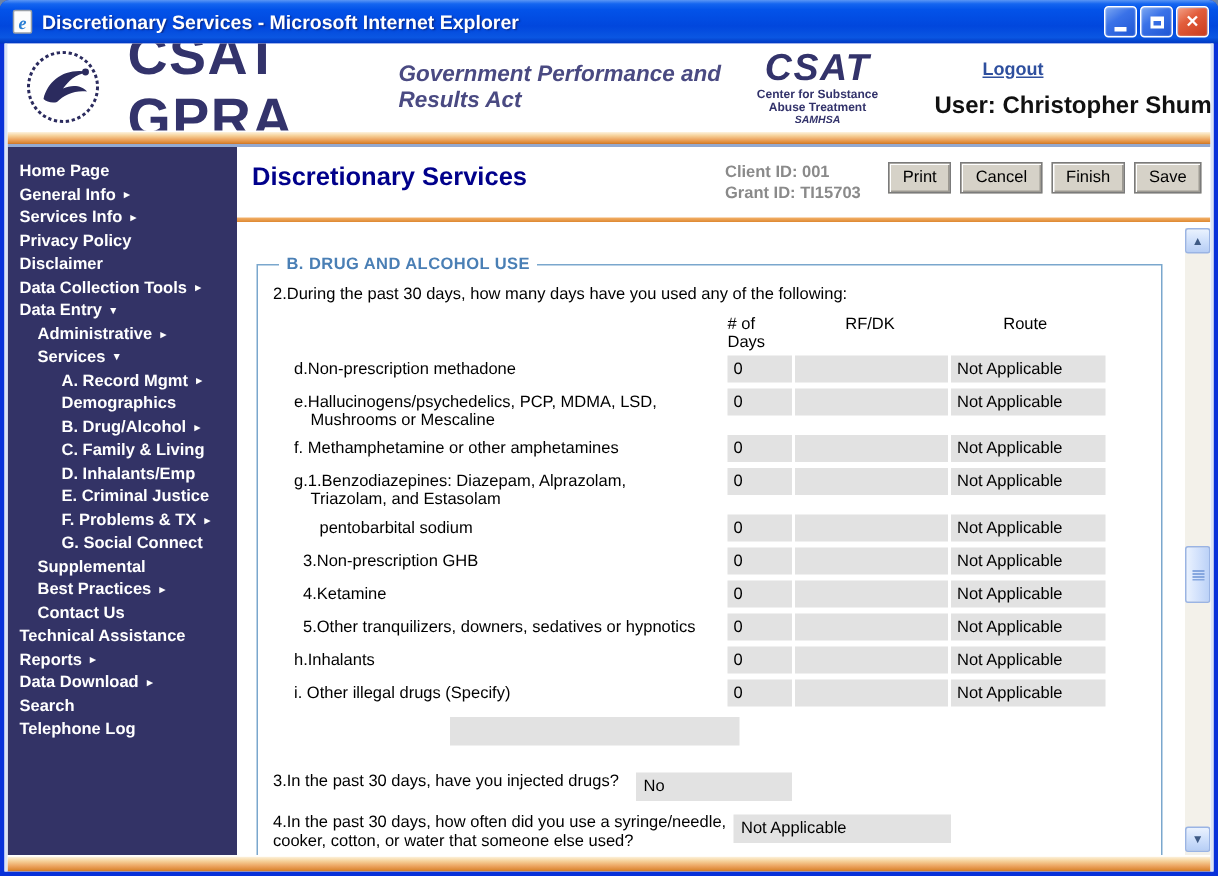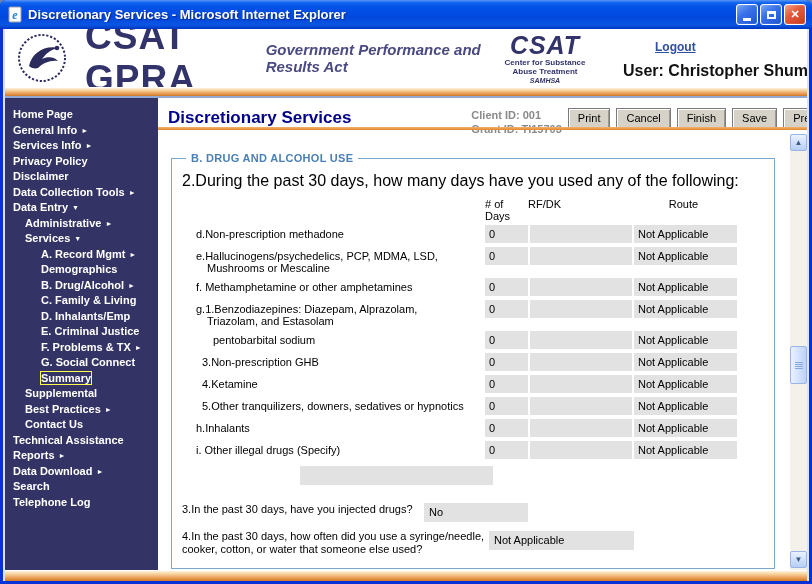--- a/index.html
+++ b/index.html
@@ -63,40 +63,40 @@
   .body{ flex:1; display:flex; overflow:hidden; }
   .sidebar{ width:153px; flex:none; background:#333366; padding-top:9px; overflow:hidden; }
   .sb-item{ color:#fff; font-size:11px; font-weight:bold; line-height:15.5px; white-space:nowrap; cursor:pointer; }
   .sb-item.indent0{ padding-left:8px; }
   .sb-item.indent1{ padding-left:20px; }
   .sb-item.indent2{ padding-left:36px; }
   .sb-item .arrow{ font-size:7px; margin-left:4px; vertical-align:1px; }
   .sb-label.focus-box{ outline:1px solid #ffff4d; }
   
   .content{ flex:1; background:#fff; display:flex; flex-direction:column; overflow:hidden; }
-  .content-header{ height:29px; display:flex; align-items:flex-start; padding:10px 8px 0 10px; flex:none; }
+  .content-header{ height:47px; display:flex; align-items:flex-start; padding:10px 8px 0 10px; flex:none;gap:12px; }
   .page-title{ font-size:17px; font-weight:bold; color:#00008b; white-space:nowrap; }
   .ids{ margin-left:120px; font-size:11px; font-weight:bold; color:#8a8a8a; line-height:14px; white-space:nowrap; }
   .btns{ margin-left:auto; display:flex; }
   .xpbtn{
     margin-left:6px; padding:3px 9px 4px; font-size:11px; font-family:"Liberation Sans",sans-serif;
     background:#d6d2c8; color:#000; border:1px solid #7b7b7b;
     box-shadow:inset 1px 1px 0 #ffffff, inset -1px -1px 0 #9d9a92; cursor:pointer; white-space:nowrap;
   }
   .rule{ height:3px; flex:none; background:linear-gradient(180deg,#f3b26b,#de8830); }
   .content-main{ flex:1; display:flex; overflow:hidden; }
   .scrollarea{ flex:1; overflow:hidden; padding:22px 0 0 13px; }
   
   fieldset{ width:604px; border:1px solid #7aa7cd; padding:4px 12px 12px 8px; }
   legend{ margin-left:6px; padding:0 5px; font-size:11px; font-weight:bold; color:#4a7fb5; letter-spacing:.3px; }
-  .q2text{ font-size:16px; color:#000; padding-left:2px; margin-top:4px; }
+  .q2text{ font-size:11px; color:#000; padding-left:2px; margin-top:4px; }
   .colheads{ display:flex; margin-top:8px; margin-bottom:3px; font-size:11px; color:#000; }
   .colheads .spacer{ width:305px; flex:none; }
   .ch-days{ width:43px; flex:none; text-align:left; }
-  .ch-rfdk{ width:104px; flex:none; text-align:left; }
+  .ch-rfdk{ width:104px; flex:none; text-align:center; }
   .ch-route{ width:103px; flex:none; text-align:center; }
   .drow{ display:flex; align-items:flex-start; margin-bottom:4px; }
   .dlabel{ width:305px; flex:none; font-size:11px; line-height:12px; padding:3px 0 0 16px; color:#000; }
   .drow.sub .dlabel{ padding-left:22px; }
   .dlabel .l2{ padding-left:11px; }
   .dbox{
     height:18px; background:#e2e2e2; border:none; font-size:11px; color:#000;
     padding:3px 0 0 4px; flex:none; overflow:hidden; white-space:nowrap;
   }
   .dbox.days{ width:43px; margin-right:2px; }
@@ -188,21 +188,20 @@
           <div class="sb-item indent1"><span class="sb-label">Administrative</span><span class="arrow">►</span></div>
           <div class="sb-item indent1"><span class="sb-label">Services</span><span class="arrow">▼</span></div>
           <div class="sb-item indent2"><span class="sb-label">A. Record Mgmt</span><span class="arrow">►</span></div>
           <div class="sb-item indent2"><span class="sb-label">Demographics</span></div>
           <div class="sb-item indent2"><span class="sb-label">B. Drug/Alcohol</span><span class="arrow">►</span></div>
           <div class="sb-item indent2"><span class="sb-label">C. Family &amp; Living</span></div>
           <div class="sb-item indent2"><span class="sb-label">D. Inhalants/Emp</span></div>
           <div class="sb-item indent2"><span class="sb-label">E. Criminal Justice</span></div>
           <div class="sb-item indent2"><span class="sb-label">F. Problems &amp; TX</span><span class="arrow">►</span></div>
           <div class="sb-item indent2"><span class="sb-label">G. Social Connect</span></div>
-          <div class="sb-item indent2"><span class="sb-label focus-box">Summary</span></div>
           <div class="sb-item indent1"><span class="sb-label">Supplemental</span></div>
           <div class="sb-item indent1"><span class="sb-label">Best Practices</span><span class="arrow">►</span></div>
           <div class="sb-item indent1"><span class="sb-label">Contact Us</span></div>
           <div class="sb-item indent0"><span class="sb-label">Technical Assistance</span></div>
           <div class="sb-item indent0"><span class="sb-label">Reports</span><span class="arrow">►</span></div>
           <div class="sb-item indent0"><span class="sb-label">Data Download</span><span class="arrow">►</span></div>
           <div class="sb-item indent0"><span class="sb-label">Search</span></div>
           <div class="sb-item indent0"><span class="sb-label">Telephone Log</span></div>
         </div>
 

